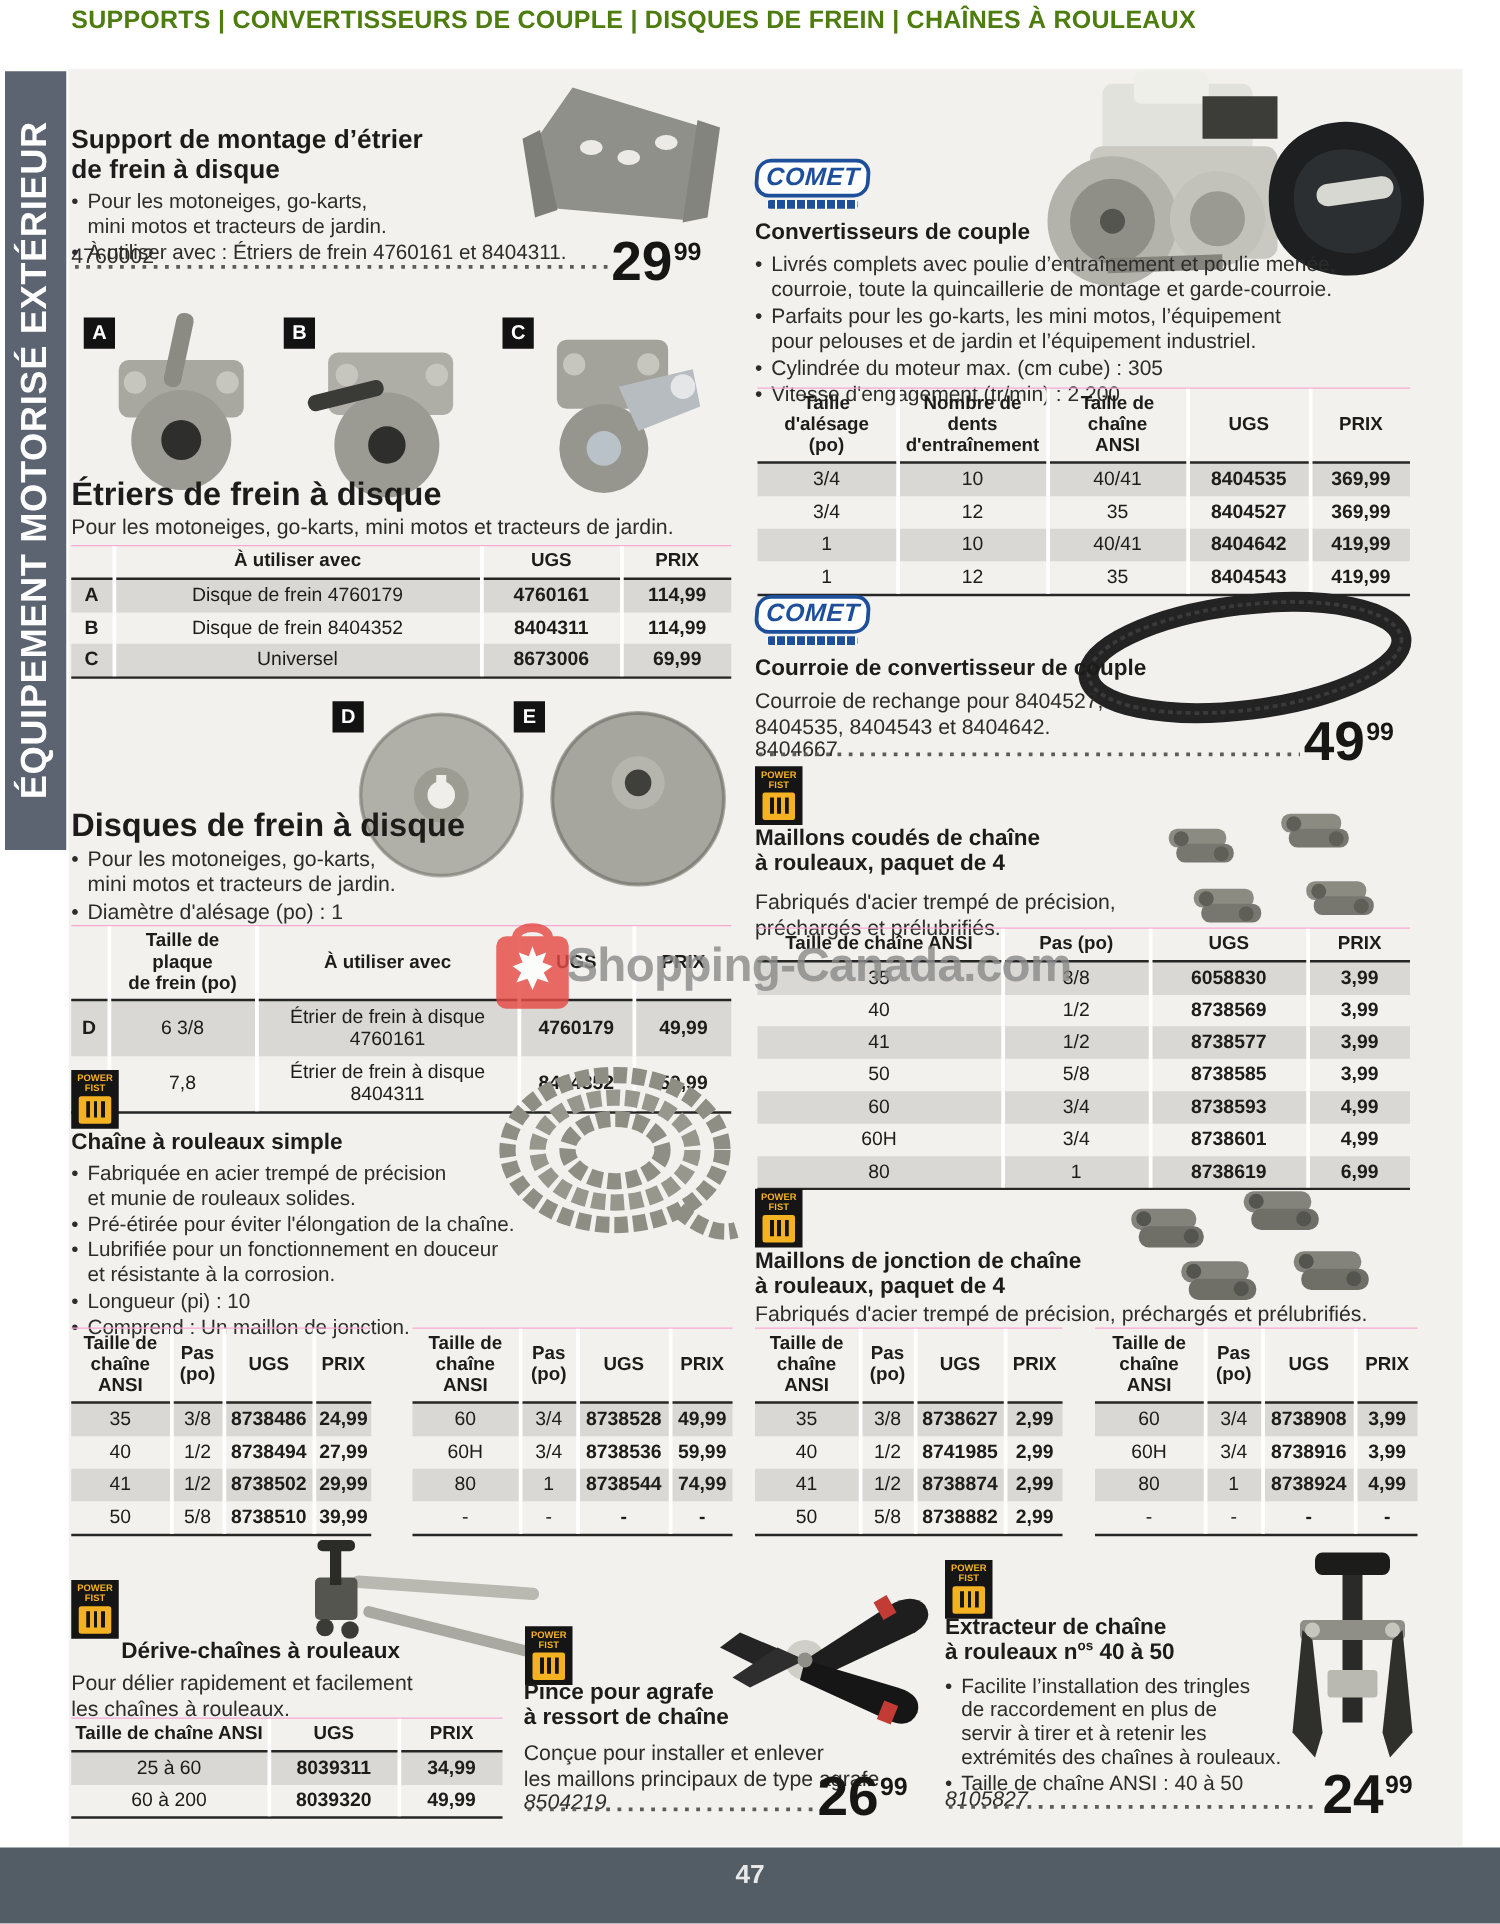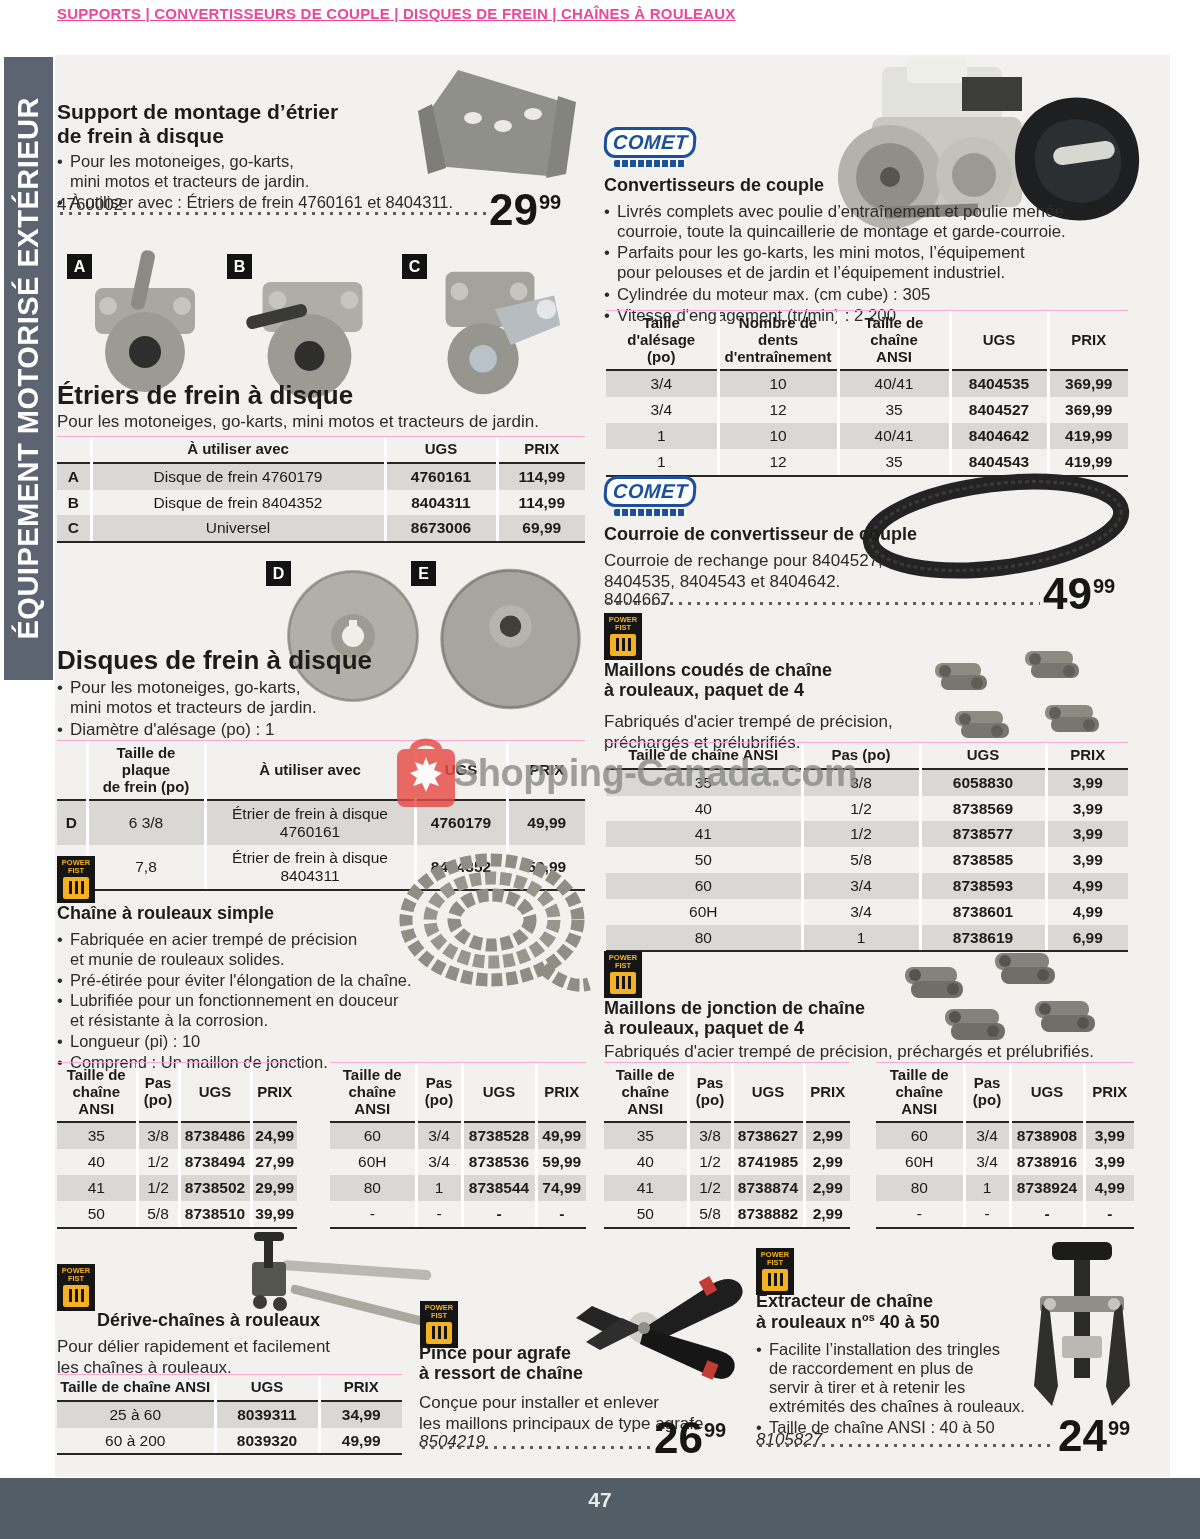--- a/index.html
+++ b/index.html
@@ -1,20 +1,20 @@
 <!DOCTYPE html>
 <html><head>
 <meta charset="utf-8">
 <style>
   html,body{margin:0;padding:0;background:#ffffff;}
   .page{position:relative;width:1200px;height:1539px;background:#ffffff;overflow:hidden;
         font-family:"Liberation Sans",sans-serif;color:#1c1c1a;}
   .abs{position:absolute;}
   .content-bg{left:55px;top:55px;width:1115px;height:1422px;background:#f2f1ee;}
-  .page-header{left:57px;top:5px;width:1110px;font-size:15px;font-weight:bold;color:#ec4899;letter-spacing:.2px;text-decoration:underline;}
+  .page-header{left:57px;top:5px;width:1110px;font-size:20px;font-weight:bold;color:#4d7c0f;letter-spacing:.2px;}
   .sidebar{left:4px;top:57px;width:49px;height:623px;background:#5b6470;display:flex;align-items:center;justify-content:center;}
   .sidebar span{writing-mode:vertical-rl;transform:rotate(180deg);color:#ffffff;font-weight:bold;font-size:29px;letter-spacing:.5px;white-space:nowrap;}
   .footer{left:0;top:1478px;width:1200px;height:61px;background:#535d66;text-align:center;}
   .footer span{display:inline-block;margin-top:10px;color:#e9e9e9;font-weight:bold;font-size:21px;}
 
   .h1{font-size:26px;font-weight:bold;line-height:1.1;}
   .h2{font-size:18px;font-weight:bold;line-height:1.12;white-space:pre-line;}
   .ptitle{font-size:21px;font-weight:bold;line-height:1.14;white-space:pre-line;}
   .txt{font-size:17px;color:#2c2c2a;line-height:1.22;white-space:pre-line;}
   .sku{font-size:17px;color:#2c2c2a;}

